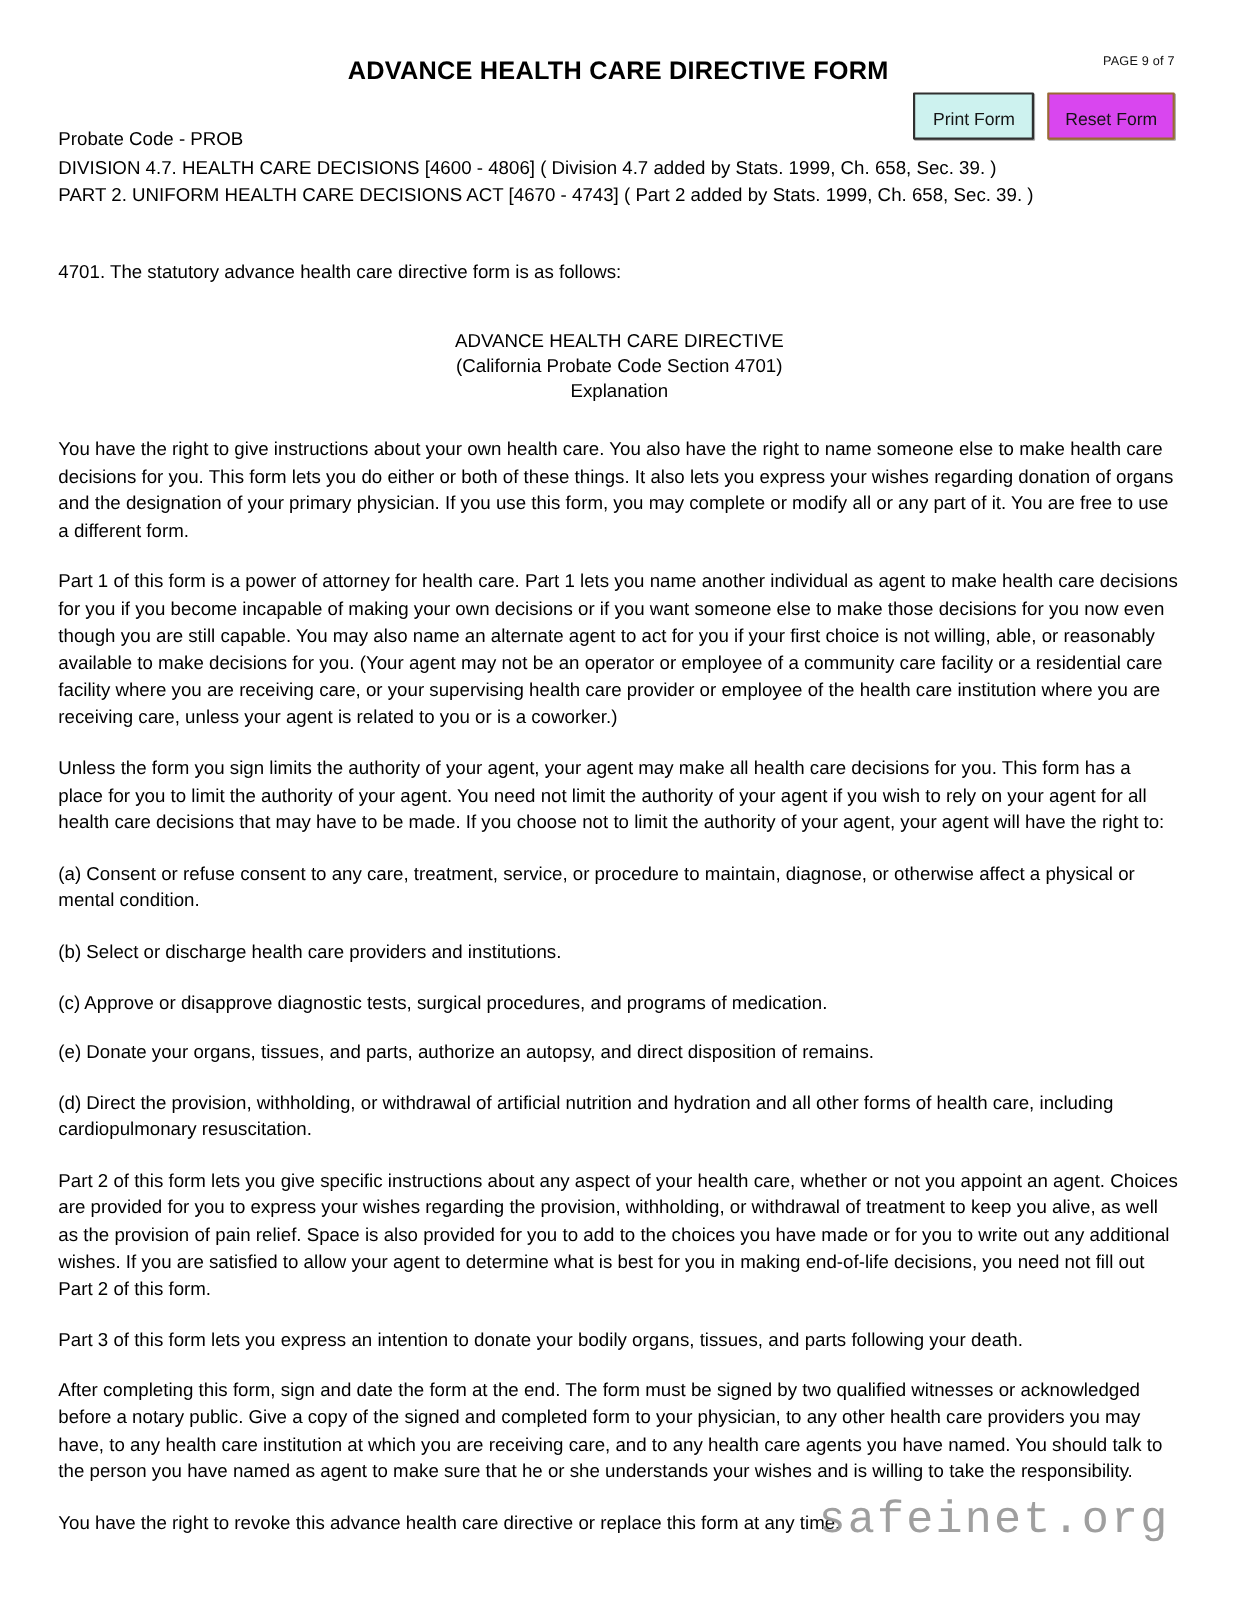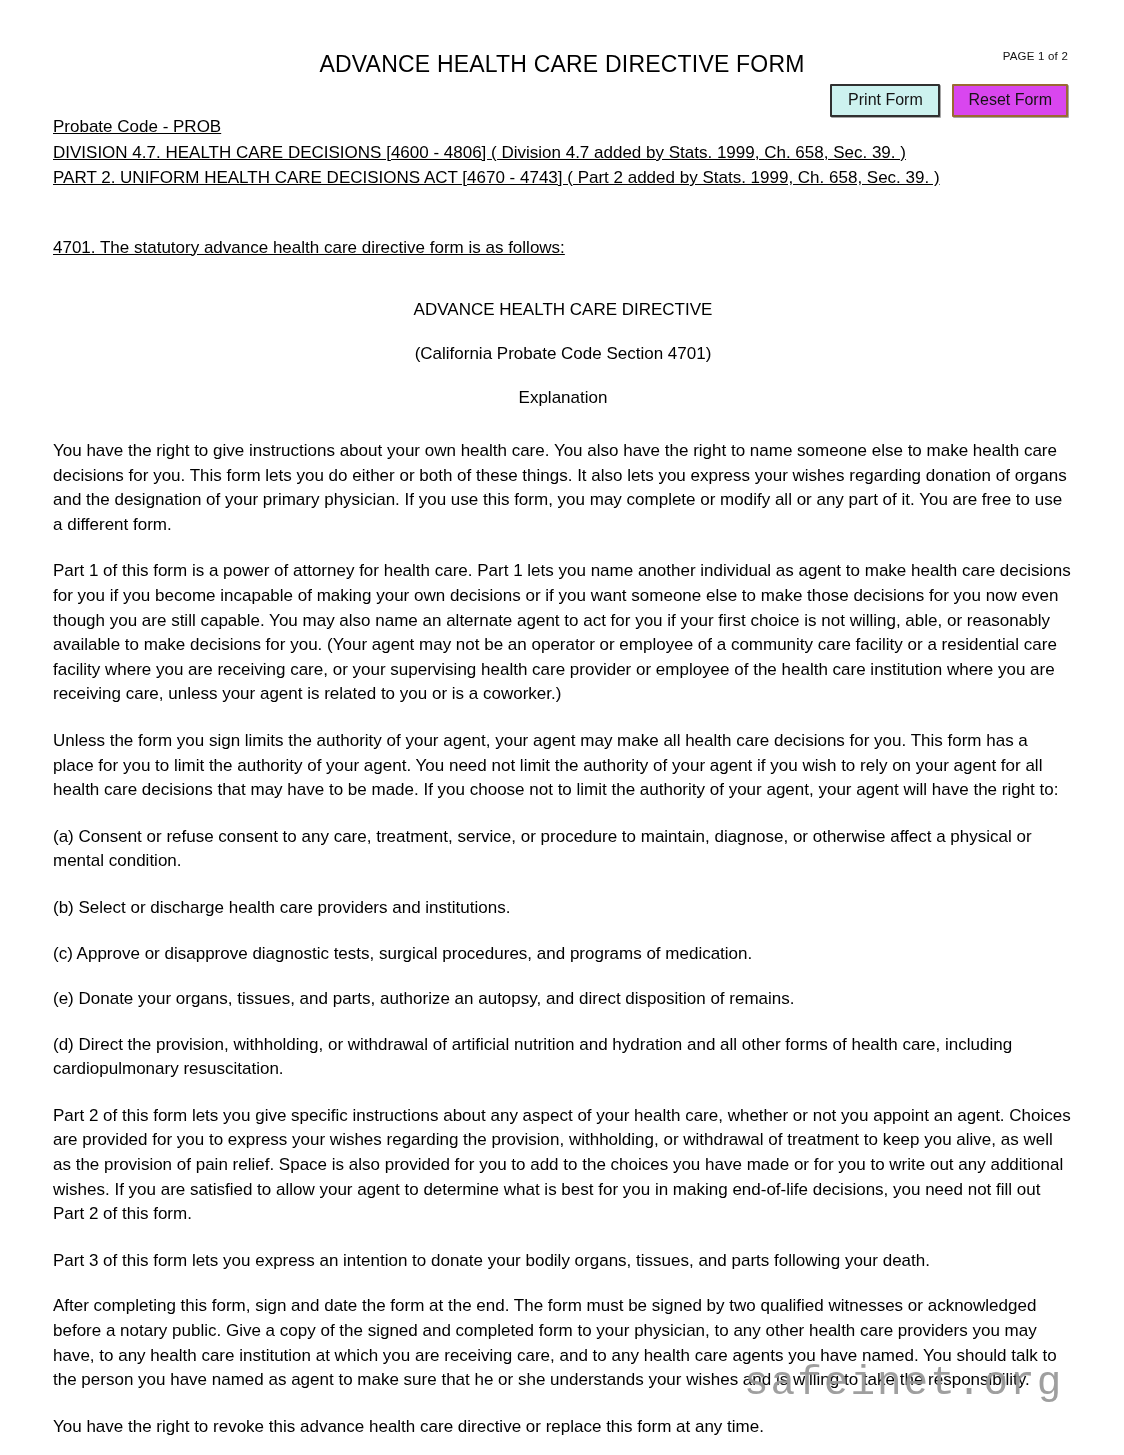--- a/index.html
+++ b/index.html
@@ -28,21 +28,21 @@
   }
 
   
   .doc-title {
     position: absolute;
     left: 0;
     top: 52px;
     width: 1124px;
     text-align: center;
     font-size: 23px;
-    font-weight: normal;
+    font-weight: bold;
     letter-spacing: 0.2px;
     line-height: 1.1;
   }
   .page-indicator {
     position: absolute;
     right: 56px;
     top: 50px;
     font-size: 11.5px;
     letter-spacing: 0.2px;
     color: #111;
@@ -54,21 +54,21 @@
     position: absolute;
     right: 56px;
     top: 84px;
     display: flex;
     gap: 12px;
   }
   .form-btn {
     font-family: "Liberation Sans", sans-serif;
     font-size: 16px;
     line-height: 1;
-    padding: 6px 14px 7px;
+    padding: 16px 14px 7px;
     border: 2px solid #2b2b2b;
     border-radius: 1px;
     color: #141414;
     cursor: pointer;
     box-sizing: border-box;
     text-align: center;
     white-space: nowrap;
     box-shadow: 1px 1px 0 rgba(0,0,0,0.35);
   }
   .btn-print {
@@ -87,31 +87,31 @@
     position: absolute;
     left: 53px;
     top: 114px;
     width: 1020px;
   }
   .stat-block {
     font-size: 17px;
     line-height: 25.5px;
     white-space: nowrap;
   }
-  .stat-block .line { display: block; text-decoration: underline; }
+  .stat-block .line { display: block; }
   .spacer-sm { height: 18px; }
   .spacer-md { height: 26px; }
 
   .centered-block {
     text-align: center;
     font-size: 17px;
     line-height: 23px;
     margin-top: 38px;
   }
-  .centered-block .line { display: block; margin-top: 21px; }
+  .centered-block .line { display: block; }
 
   .para {
     font-size: 17px;
     line-height: 24.6px;
     text-align: left;
     margin: 0 0 22px 0;
   }
   .para-first { margin-top: 30px; }
   .para-tight { margin-bottom: 21px; }
 
@@ -132,21 +132,21 @@
     text-align: right;
   }
 </style>
 </head>
 <body>
 
 <div id="page">
 
   <div class="doc-title">ADVANCE HEALTH CARE DIRECTIVE FORM</div>
 
-  <div class="page-indicator">PAGE 1 of 2</div>
+  <div class="page-indicator">PAGE 9 of 7</div>
 
   <div class="btn-row">
     <div class="form-btn btn-print">Print Form</div>
     <div class="form-btn btn-reset">Reset Form</div>
   </div>
 
   <div class="content">
 
     <div class="stat-block">
       <span class="line">Probate Code - PROB</span>

